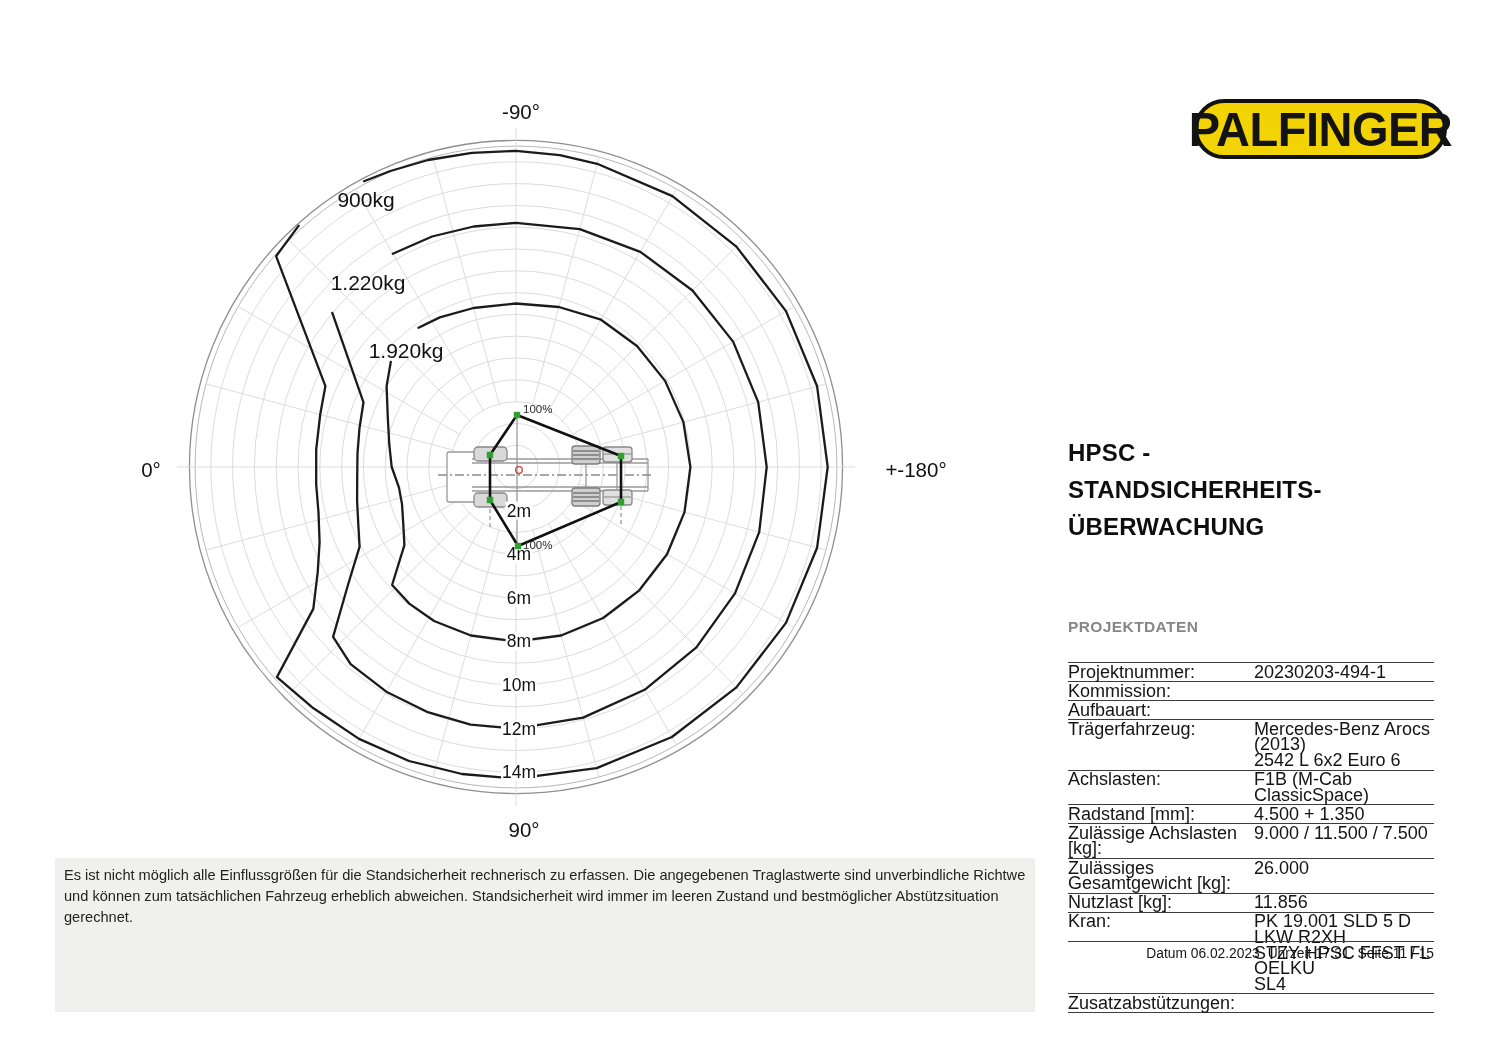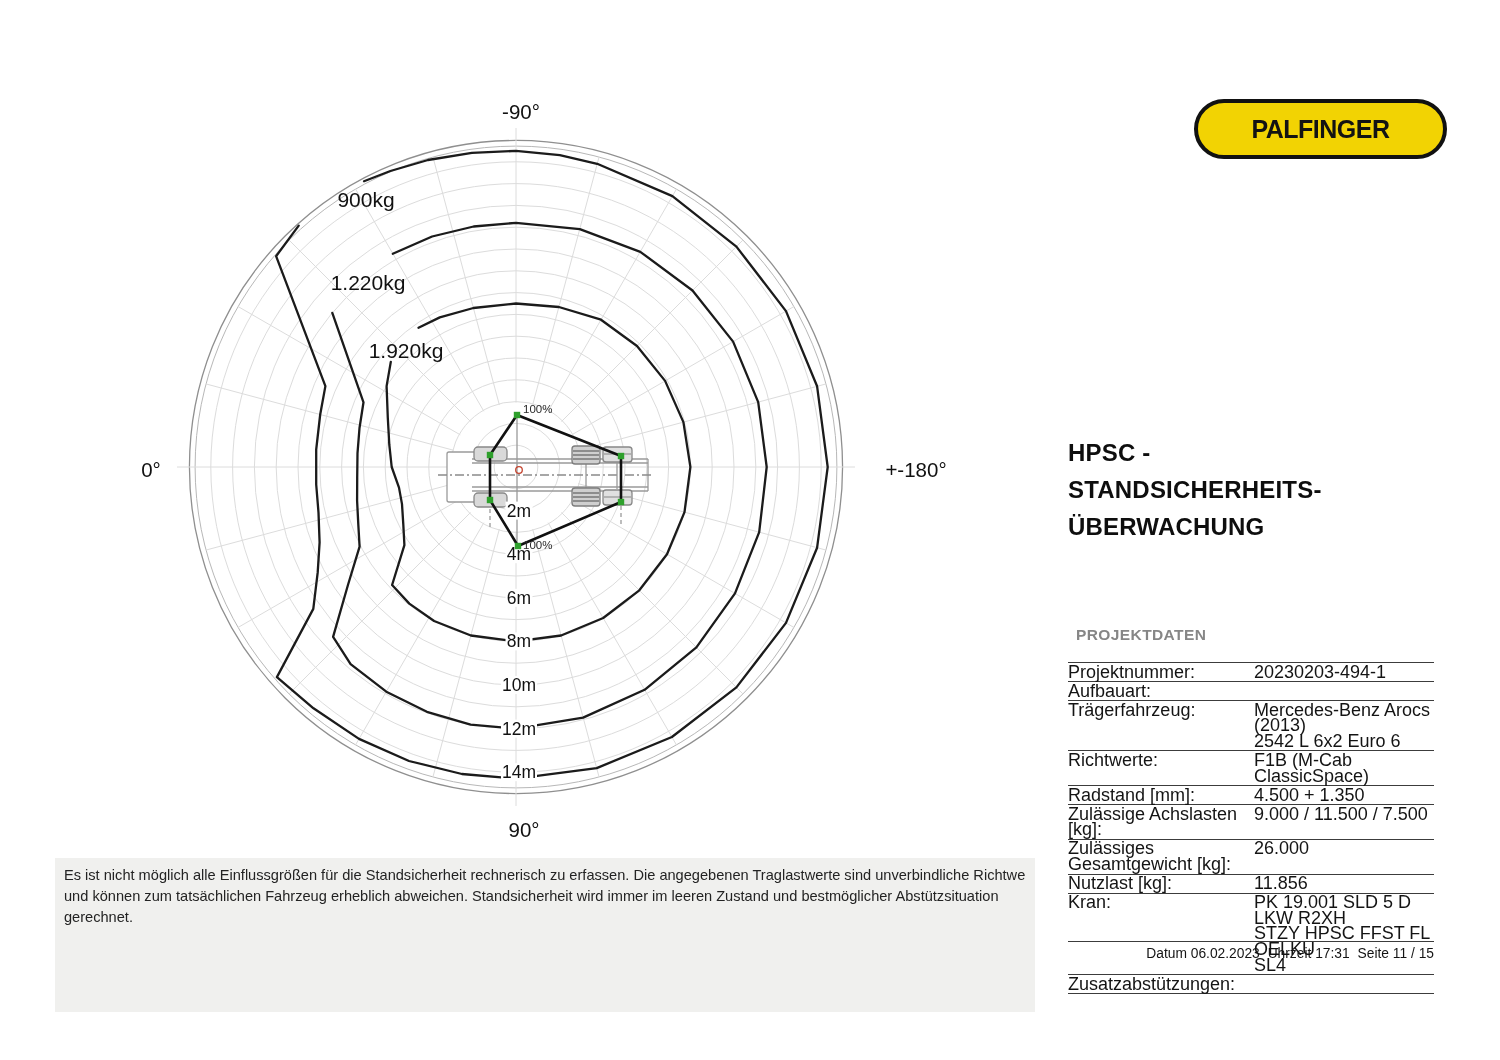--- a/index.html
+++ b/index.html
@@ -3,24 +3,24 @@
 <meta charset="utf-8">
 <style>
   html,body{margin:0;padding:0;background:#888;}
   .page{position:relative;width:1500px;height:1060px;background:#ffffff;overflow:hidden;
         font-family:"Liberation Sans",sans-serif;color:#111;}
   svg{font-family:"Liberation Sans",sans-serif;}
   .chart-wrap{position:absolute;left:0;top:0;width:1060px;height:856px;}
   
   .logo{position:absolute;left:1194px;top:99px;width:245px;height:52px;background:#f2d303;
         border:4px solid #111;border-radius:32px;display:flex;align-items:center;justify-content:center;}
-  .logo span{font-weight:bold;font-size:25px;letter-spacing:-0.5px;color:#131313;transform:scaleY(1.02);}
+  .logo span{font-weight:bold;font-size:47px;letter-spacing:-0.5px;color:#131313;transform:scaleY(1.02);}
   .doc-title{position:absolute;left:1068px;top:434px;margin:0;font-size:24px;font-weight:bold;
              line-height:37px;letter-spacing:0.2px;color:#0e0e0e;white-space:pre-line;}
-  .section-heading{position:absolute;left:1068px;top:618px;margin:8px;font-size:15.5px;font-weight:bold;
+  .section-heading{position:absolute;left:1068px;top:618px;margin:0;font-size:15.5px;font-weight:bold;
                    color:#868686;letter-spacing:0.4px;}
   .proj-table{position:absolute;left:1068px;top:662px;width:366px;border-collapse:collapse;
               border-top:1px solid #3c3c3c;}
   .proj-table td{border-bottom:1px solid #3c3c3c;padding:1.5px 0 1px 0;vertical-align:top;
                  font-size:18px;line-height:15.6px;color:#141414;}
   .proj-table td.lbl{width:186px;}
   .proj-table td.val{white-space:pre-line;}
   .page-footer{position:absolute;left:1068px;top:941px;width:366px;border-top:1.5px solid #3c3c3c;
                padding-top:4px;text-align:right;font-size:13.8px;color:#141414;}
   .page-footer span{margin-left:4px;white-space:nowrap;}
@@ -166,30 +166,34 @@
 
   <h2 class="section-heading">PROJEKTDATEN</h2>
 
   <table class="proj-table">
     <tbody id="project-rows">
         <tr>
           <td class="lbl">Projektnummer:</td>
           <td class="val">20230203-494-1</td>
         </tr>
         <tr>
+          <td class="lbl">Kommission:</td>
+          <td class="val"></td>
+        </tr>
+        <tr>
           <td class="lbl">Aufbauart:</td>
           <td class="val"></td>
         </tr>
         <tr>
           <td class="lbl">Trägerfahrzeug:</td>
           <td class="val">Mercedes-Benz Arocs (2013)
 2542 L 6x2 Euro 6</td>
         </tr>
         <tr>
-          <td class="lbl">Richtwerte:</td>
+          <td class="lbl">Achslasten:</td>
           <td class="val">F1B (M-Cab ClassicSpace)</td>
         </tr>
         <tr>
           <td class="lbl">Radstand [mm]:</td>
           <td class="val">4.500 + 1.350</td>
         </tr>
         <tr>
           <td class="lbl">Zulässige Achslasten [kg]:</td>
           <td class="val">9.000 / 11.500 / 7.500</td>
         </tr>

